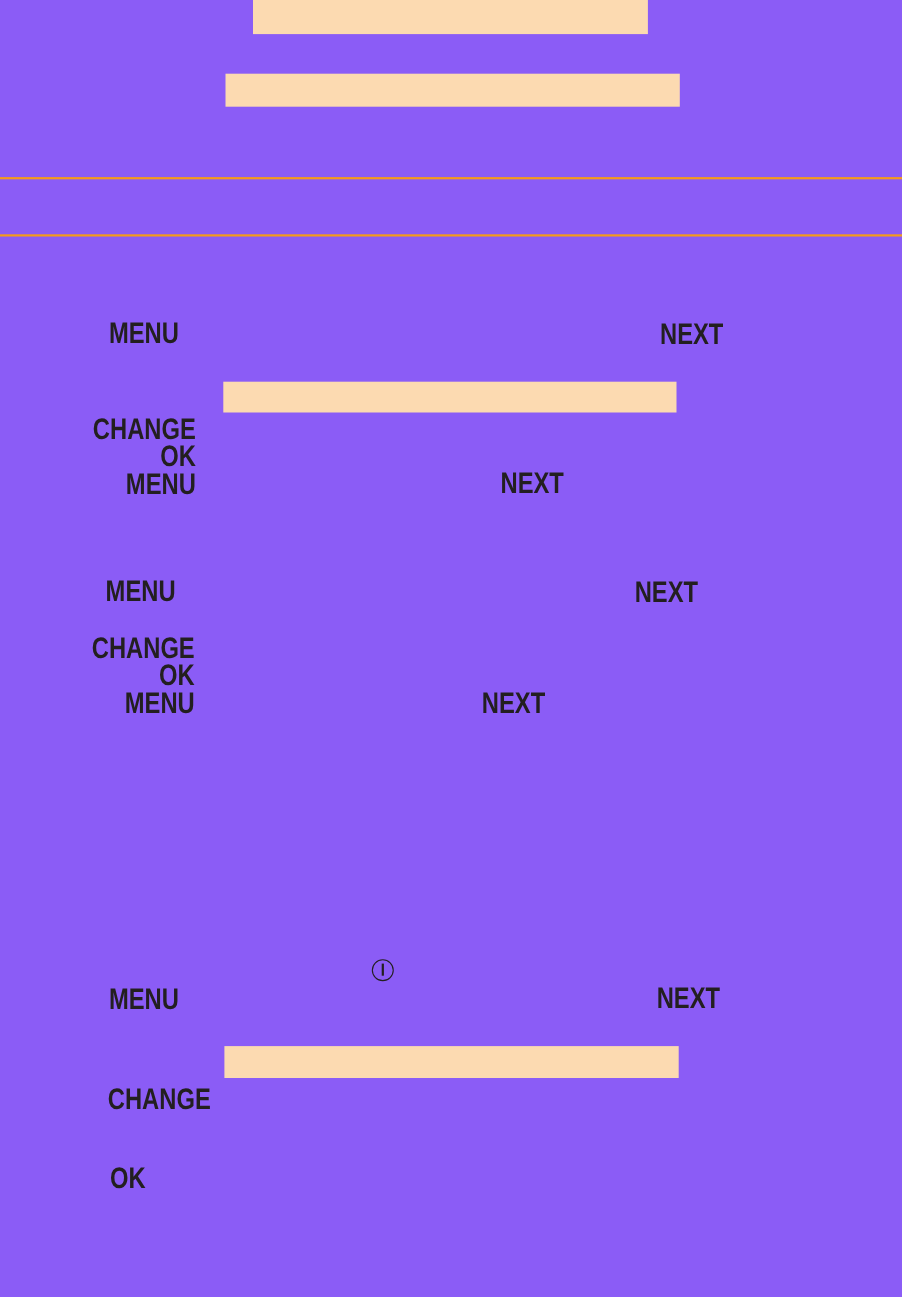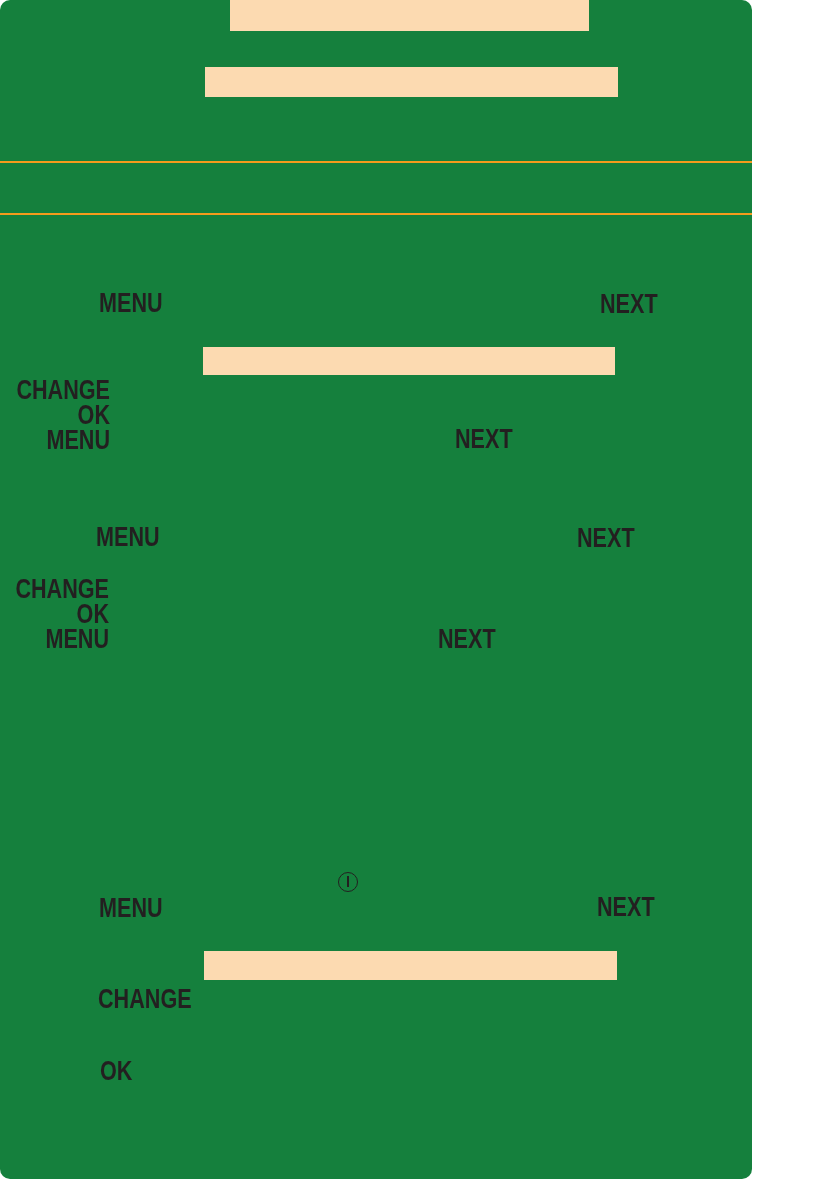--- a/index.html
+++ b/index.html
@@ -7,25 +7,24 @@
     margin: 0;
     padding: 0;
     background: #ffffff;
   }
   body {
     font-family: "Liberation Sans", sans-serif;
     -webkit-font-smoothing: antialiased;
   }
   #stage {
     position: relative;
-    width: 752px;
+    width: 820px;
     height: 1179px;
-    background: #15803d;
+    background: #8b5cf6;
     overflow: hidden;
-    border-radius: 10px;
   }
 
   
   .hl {
     position: absolute;
     background: #fcdab1;
   }
 
   
   .rule {

